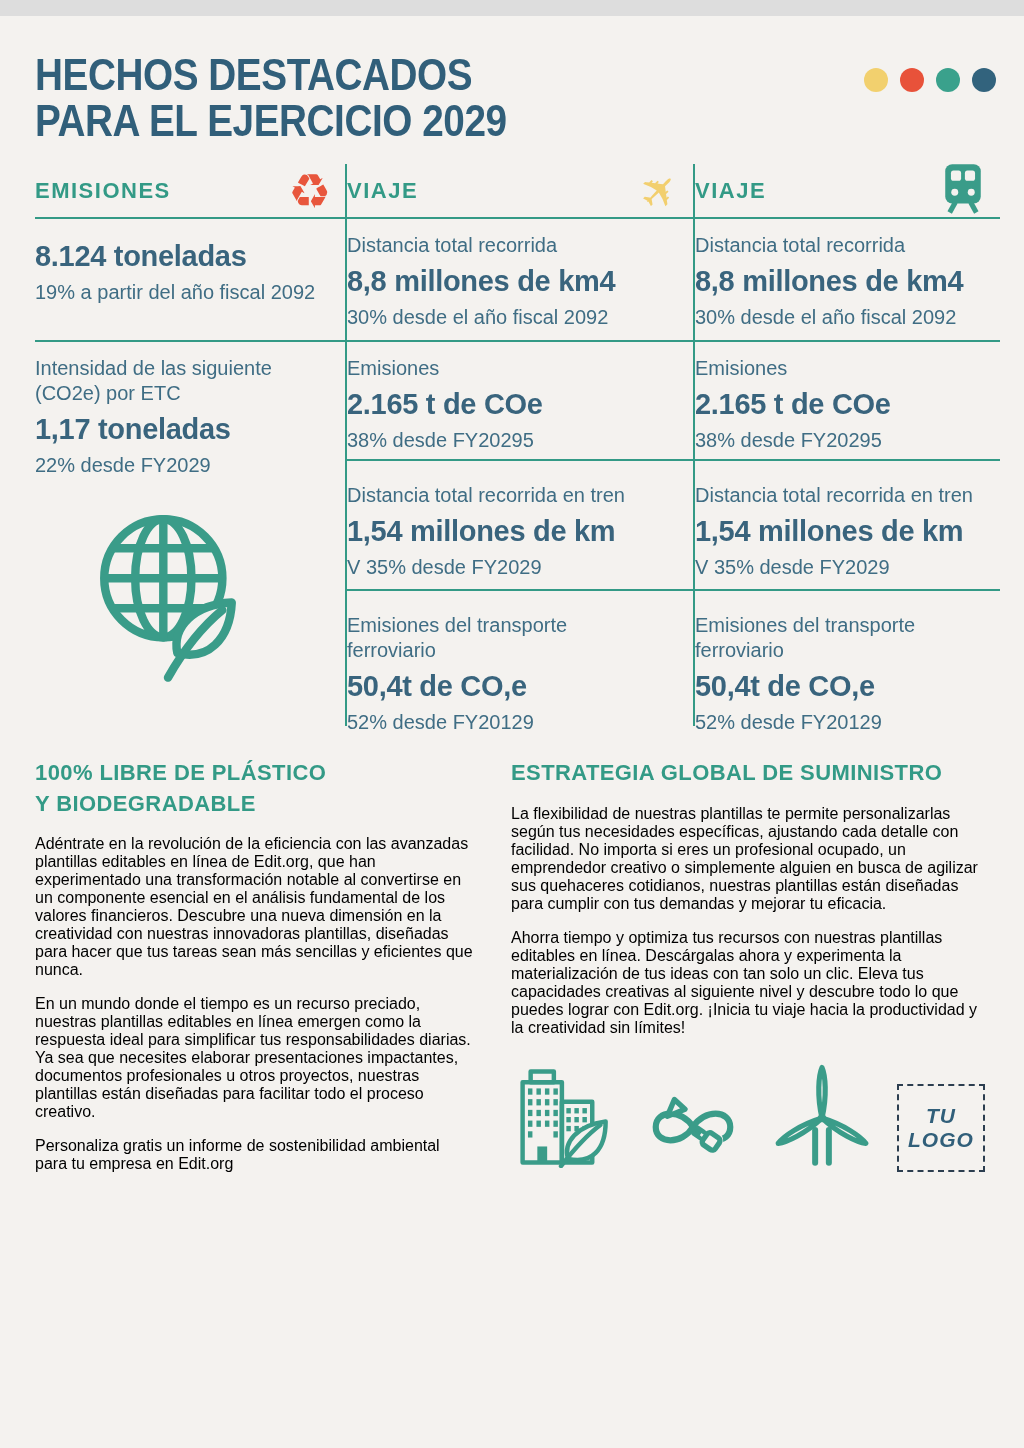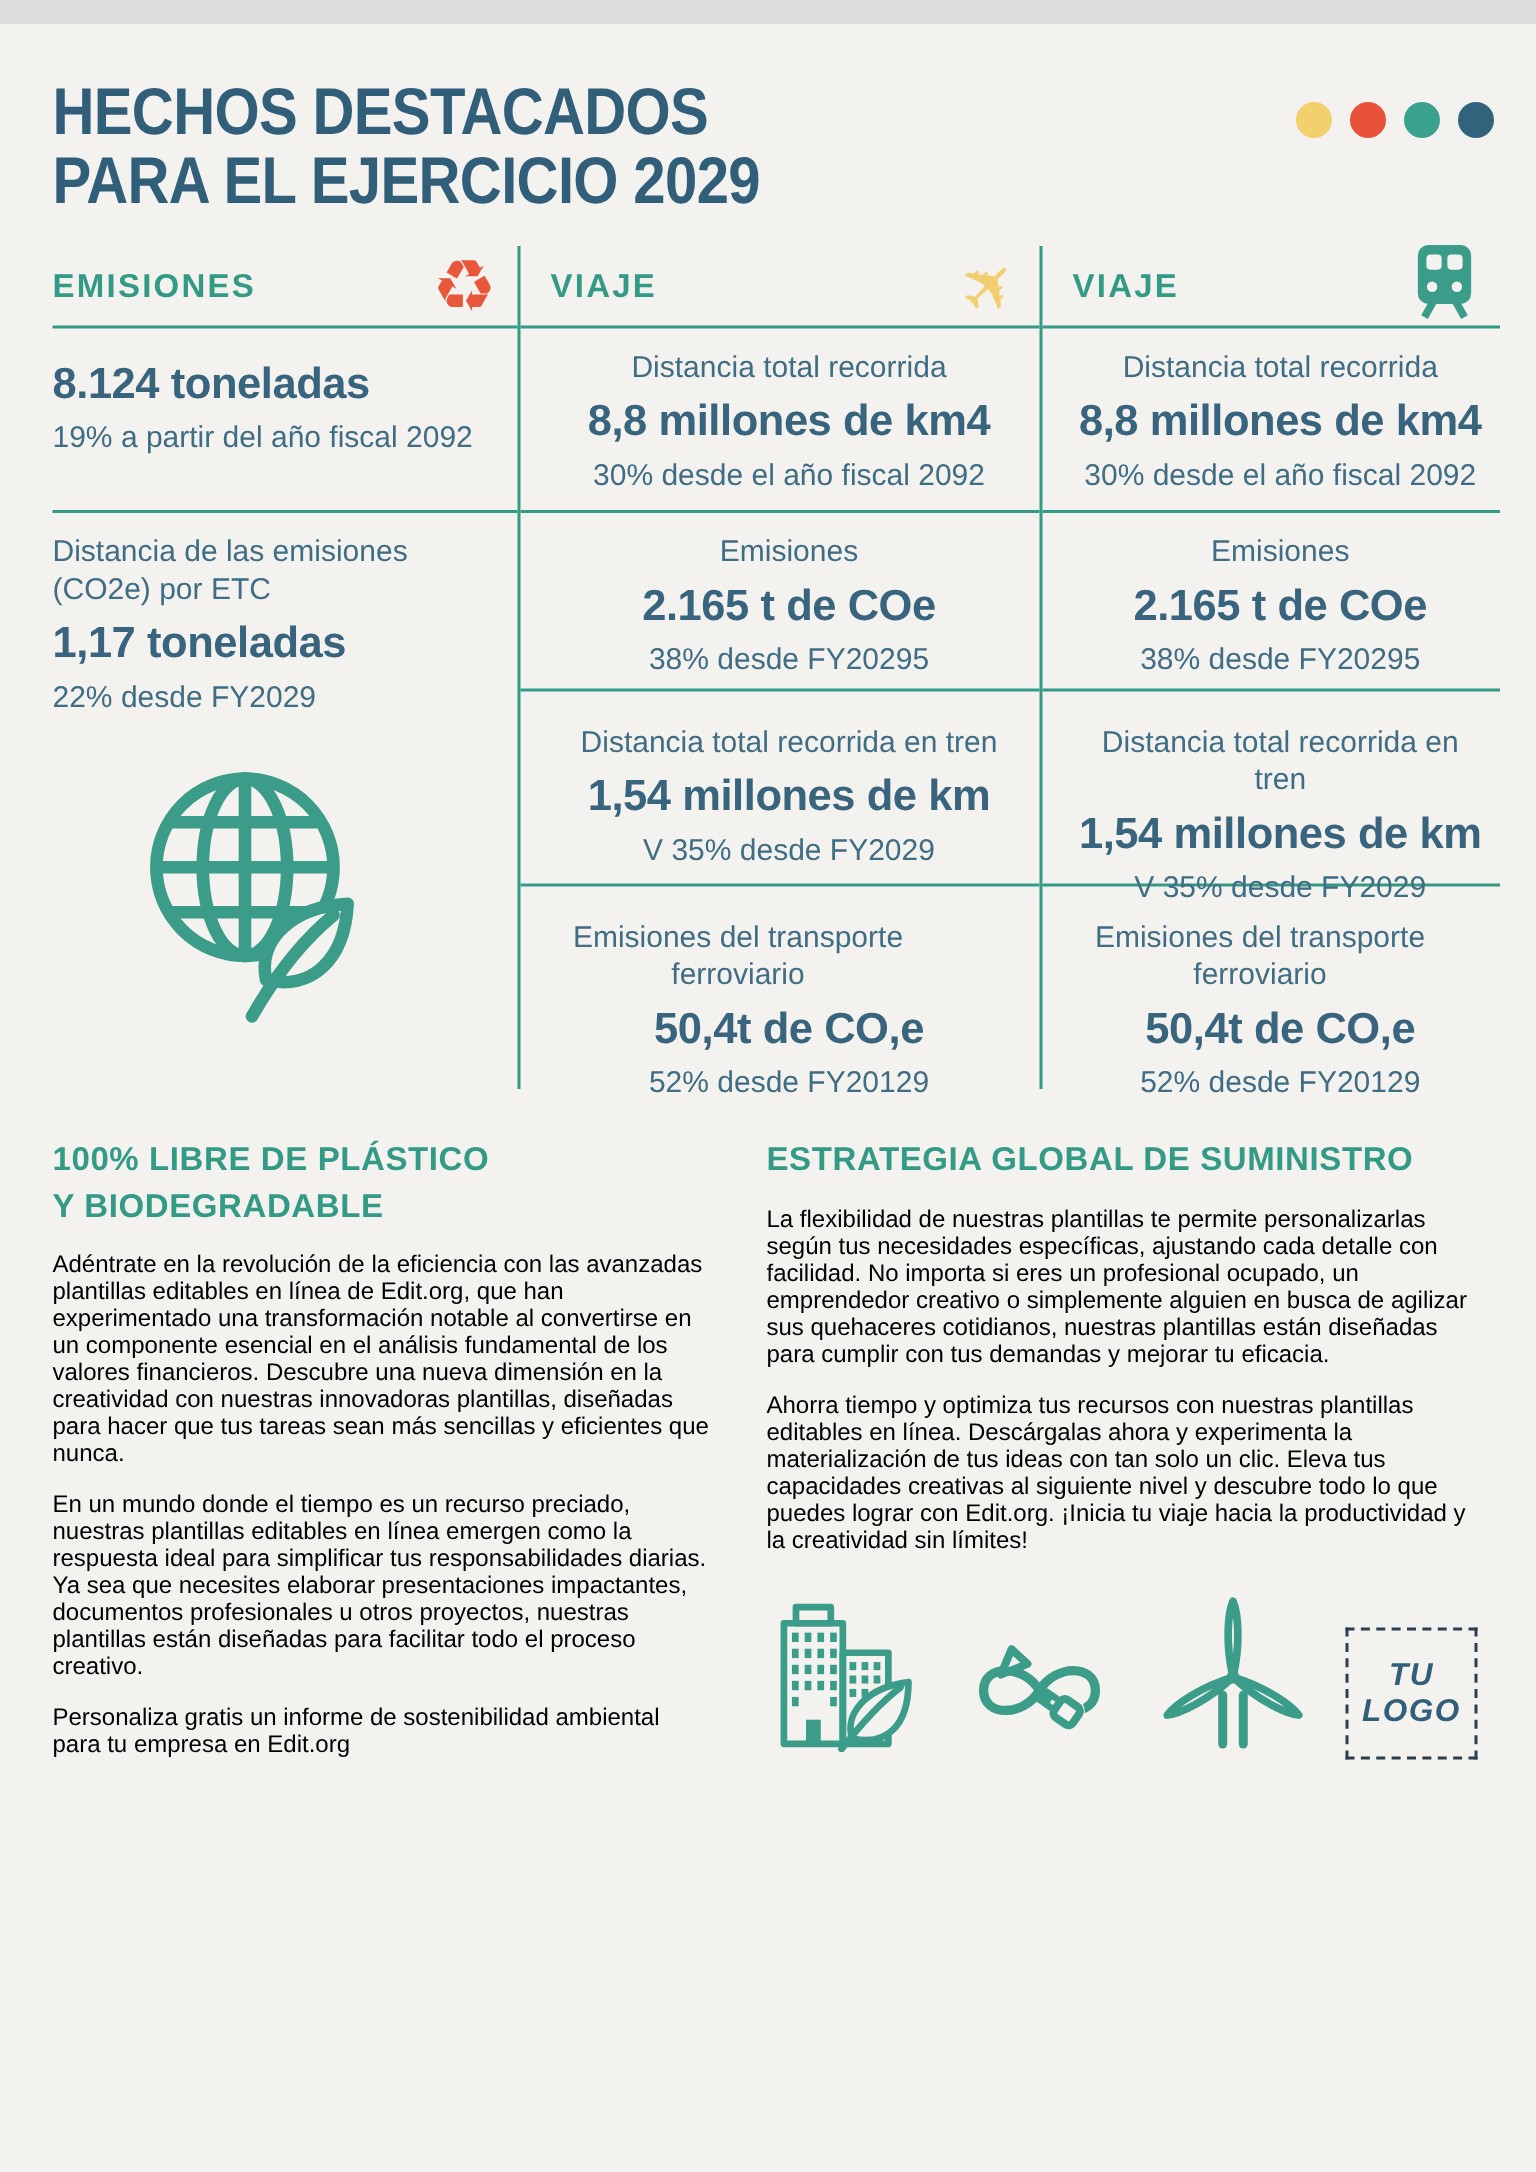--- a/index.html
+++ b/index.html
@@ -37,21 +37,21 @@
     display:grid;grid-template-columns:310px 348px 307px;
     width:965px;margin:20px 0 0 35px;
   }
   .scol{box-sizing:border-box;}
   .scol.bl{border-left:2px solid var(--teal);}
   .shdr{
     height:55px;display:flex;align-items:center;justify-content:space-between;
     border-bottom:2px solid var(--teal);box-sizing:border-box;
     padding-right:14px;
   }
-  .scol.bl .shdr,.scol.bl .cell{padding-left:20px;text-align:center;}
+  .scol.bl .shdr,.scol.bl .cell{}
   .shdr-label{
     color:var(--teal);font-weight:bold;font-size:22px;letter-spacing:1.5px;
   }
   .glyph-icon{font-family:"DejaVu Sans",sans-serif;line-height:1;display:inline-block;}
   .recycle{font-size:48px;color:var(--orange);}
   .plane{font-size:46px;color:var(--yellow);transform:rotate(-45deg);}
   .cell{box-sizing:border-box;padding:14px 8px 0 0;}
   .cell.bb{border-bottom:2px solid var(--teal);}
   .h1{height:123px;} .h2{height:119px;} .h3{height:130px;} .h4{height:135px;}
   .cell .label{font-size:20px;color:var(--label);line-height:1.25;}
@@ -95,21 +95,21 @@
     <div class="scol">
       <div class="shdr">
         <span class="shdr-label">EMISIONES</span>
         <span class="glyph-icon recycle">♻</span>
       </div>
       <div class="cell bb h1">
         <div class="value">8.124 toneladas</div>
         <div class="note">19% a partir del año fiscal 2092</div>
       </div>
       <div class="cell">
-        <div class="label" style="max-width:290px;">Distancia de las emisiones (CO2e) por ETC</div>
+        <div class="label" style="max-width:290px;">Intensidad de las siguiente (CO2e) por ETC</div>
         <div class="value">1,17 toneladas</div>
         <div class="note">22% desde FY2029</div>
       </div>
       <div class="globe-wrap">
         <svg width="150" height="182" viewBox="0 0 160 194">
           <g fill="none" stroke="#3a9c89" stroke-width="9" stroke-linecap="round">
             <circle cx="75" cy="78" r="63"></circle>
             <ellipse cx="75" cy="78" rx="30" ry="63"></ellipse>
             <line x1="75" y1="15" x2="75" y2="141"></line>
             <line x1="13" y1="78" x2="137" y2="78"></line>

